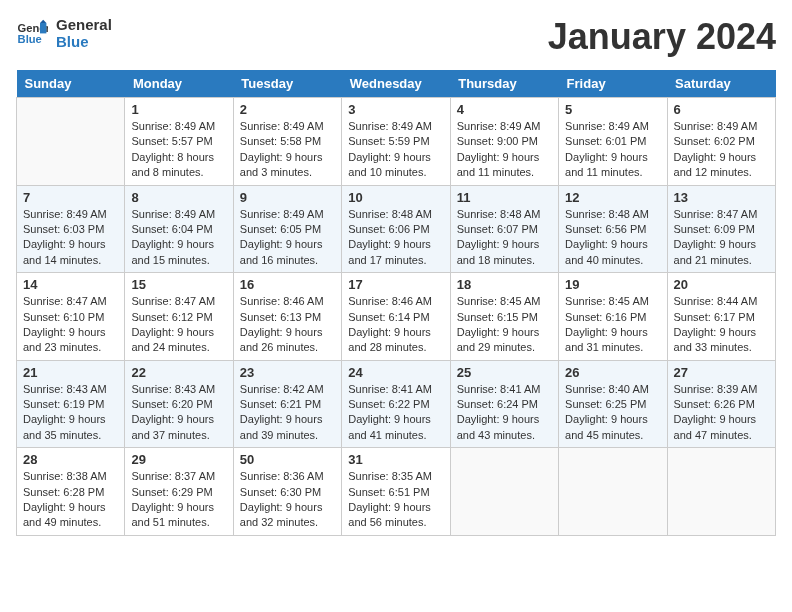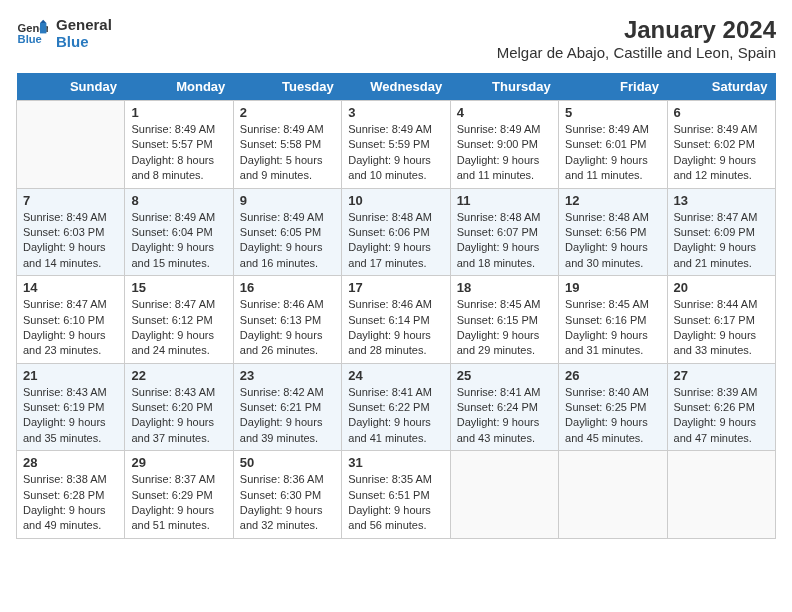--- a/index.html
+++ b/index.html
@@ -22,37 +22,37 @@
       gap: 4px;
     }
     .logo-icon {
       width: 32px;
       height: 28px;
     }
     .title-section {
       text-align: right;
     }
     .month-title {
-      font-size: 24px;
+      font-size: 36px;
       font-weight: bold;
       color: #333;
     }
     .location-title {
       font-size: 15px;
       color: #333;
     }
     table {
       width: 100%;
       border-collapse: collapse;
       table-layout: fixed;
     }
     th {
       background-color: #2a7abf;
       color: white;
-      text-align: right;
+      text-align: left;
       padding: 6px 8px;
       font-size: 13px;
       font-weight: bold;
     }
     td {
       border: 1px solid #ccc;
       vertical-align: top;
       padding: 4px 6px;
       font-size: 11px;
       color: #333;
@@ -94,21 +94,20 @@
       <polygon points="30,5 38,5 38,18 30,18" fill="#2a7abf"></polygon>
       <polygon points="30,5 38,5 34,1" fill="#1a5a9f"></polygon>
     </svg>
     <div style="margin-left:4px;">
       <div style="font-size:15px;font-weight:bold;color:#333;">General</div>
       <div style="font-size:15px;font-weight:bold;color:#2a7abf;">Blue</div>
     </div>
   </div>
   <div class="title-section">
     <div class="month-title">January 2024</div>
-    <div class="location-title">Melgar de Abajo, Castille and Leon, Spain</div>
   </div>
 </div>
 
 <table>
   <thead>
     <tr>
       <th>Sunday</th>
       <th>Monday</th>
       <th>Tuesday</th>
       <th>Wednesday</th>
@@ -126,21 +125,21 @@
           <div>Sunrise: 8:49 AM</div>
           <div>Sunset: 5:57 PM</div>
           <div>Daylight: 8 hours and 8 minutes.</div>
         </div>
       </td>
         <td>
         <span class="day-number">2</span>
         <div class="day-info">
           <div>Sunrise: 8:49 AM</div>
           <div>Sunset: 5:58 PM</div>
-          <div>Daylight: 5 hours and 9 minutes.</div>
+          <div>Daylight: 9 hours and 3 minutes.</div>
         </div>
       </td>
         <td>
         <span class="day-number">3</span>
         <div class="day-info">
           <div>Sunrise: 8:49 AM</div>
           <div>Sunset: 5:59 PM</div>
           <div>Daylight: 9 hours and 10 minutes.</div>
         </div>
       </td>
@@ -208,21 +207,21 @@
           <div>Sunrise: 8:48 AM</div>
           <div>Sunset: 6:07 PM</div>
           <div>Daylight: 9 hours and 18 minutes.</div>
         </div>
       </td>
         <td>
         <span class="day-number">12</span>
         <div class="day-info">
           <div>Sunrise: 8:48 AM</div>
           <div>Sunset: 6:56 PM</div>
-          <div>Daylight: 9 hours and 30 minutes.</div>
+          <div>Daylight: 9 hours and 40 minutes.</div>
         </div>
       </td>
         <td>
         <span class="day-number">13</span>
         <div class="day-info">
           <div>Sunrise: 8:47 AM</div>
           <div>Sunset: 6:09 PM</div>
           <div>Daylight: 9 hours and 21 minutes.</div>
         </div>
       </td>

